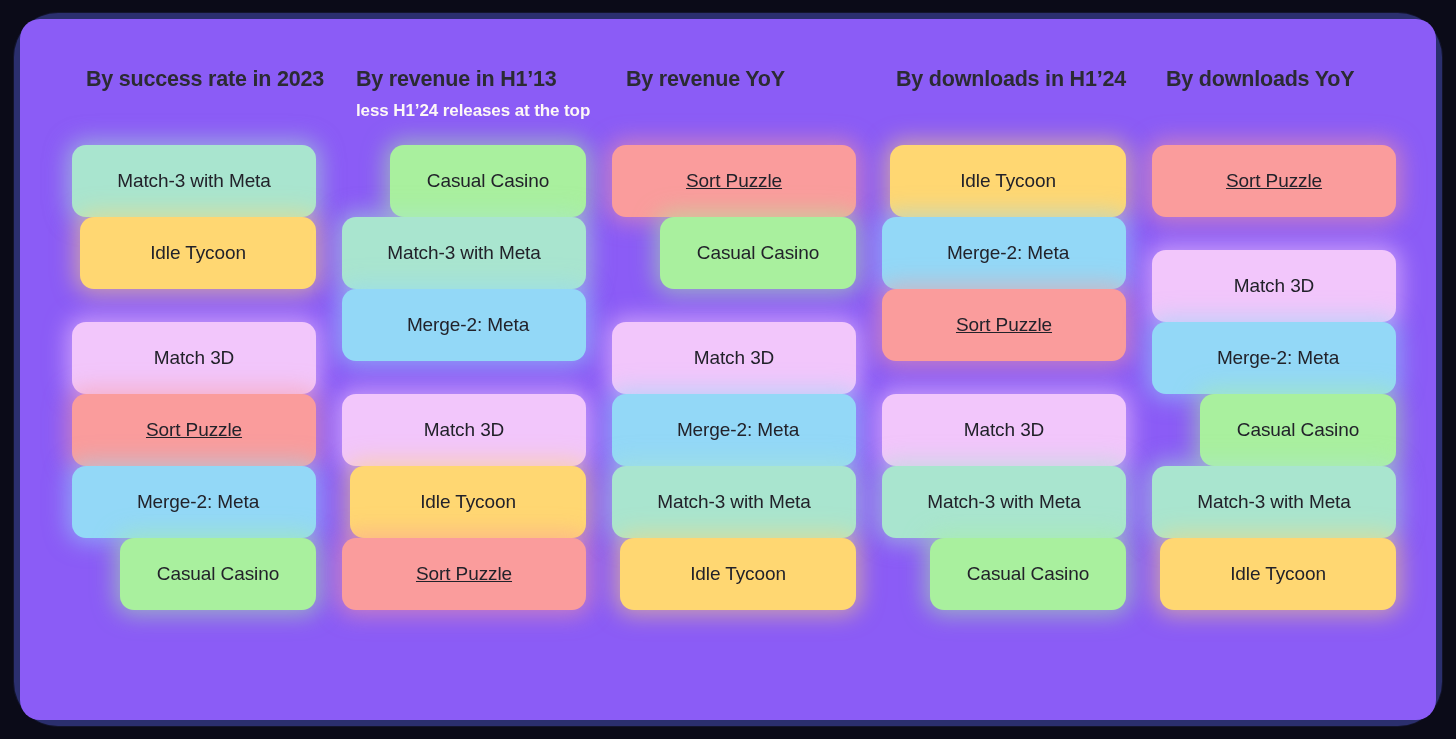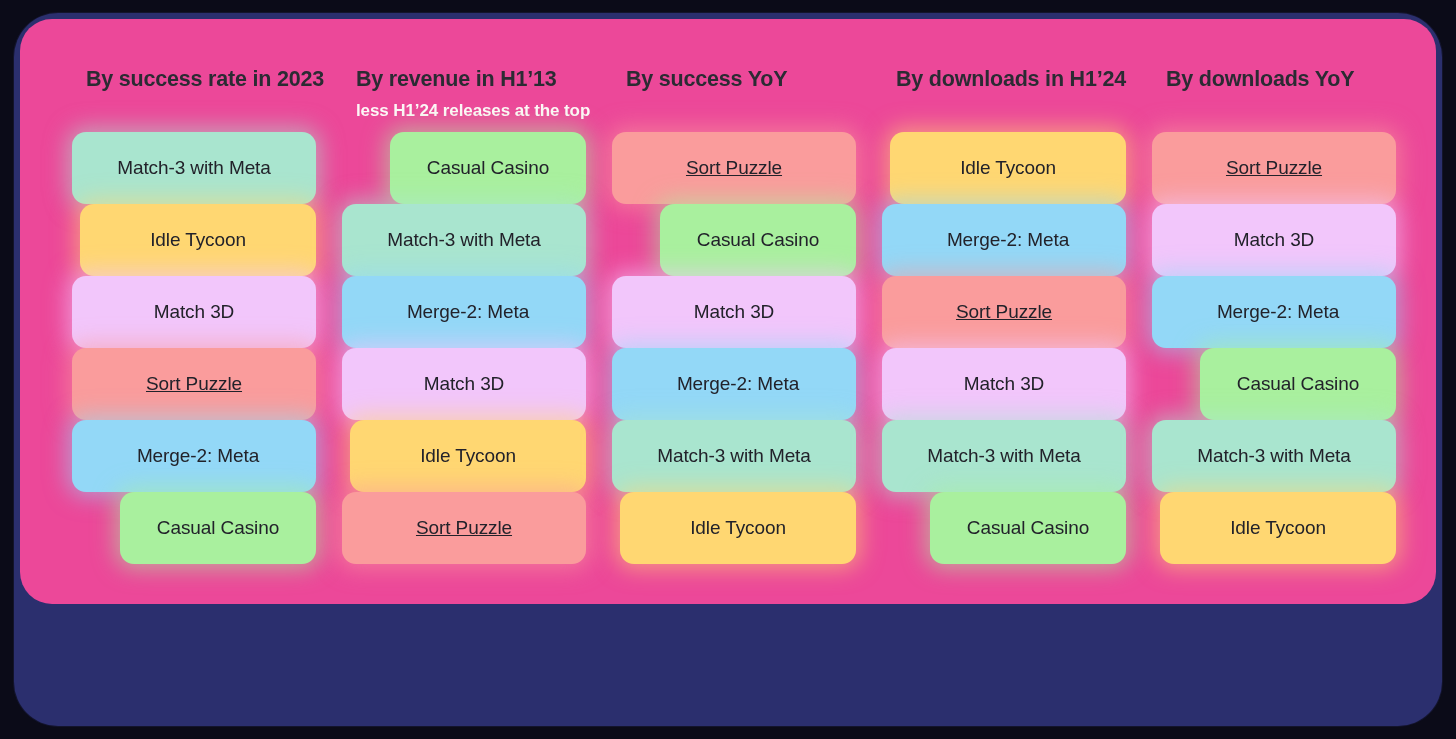--- a/index.html
+++ b/index.html
@@ -34,23 +34,23 @@
     border-radius: 44px;
     background: #2b2f6e;
     box-shadow: 0 0 0 1px #13142c;
   }
 
   #card {
     position: absolute;
     left: 20px;
     top: 19px;
     width: 1416px;
-    height: 585px;
-    border-radius: 32px;
-    background: #ec4899;
+    height: 701px;
+    border-radius: 20px;
+    background: #8b5cf6;
     overflow: hidden;
   }
 
   #grid {
     position: absolute;
     left: 0; top: 0;
     width: 100%;
     height: 100%;
     padding: 42px 46px 40px 46px;
     display: flex;
@@ -107,21 +107,21 @@
     font-weight: 500;
     color: #22222a;
     letter-spacing: -0.1px;
     white-space: nowrap;
     position: relative;
   }
 
   
   .cell.c-mint   { background: #a9e5cf; box-shadow: 0 0 22px 5px rgba(169,229,207,0.55); }
   .cell.c-yellow { background: #ffd772; box-shadow: 0 0 22px 5px rgba(255,215,114,0.55); margin-left: 8px; }
-  .cell.c-purple { background: #f2c6fb; box-shadow: 0 0 22px 5px rgba(242,198,251,0.60); }
+  .cell.c-purple { background: #f2c6fb; box-shadow: 0 0 22px 5px rgba(242,198,251,0.60); margin-top: 33px; }
   .cell.c-salmon { background: #fa9c9c; box-shadow: 0 0 22px 5px rgba(250,156,156,0.55); text-decoration: underline; }
   .cell.c-sky    { background: #93d8f7; box-shadow: 0 0 22px 5px rgba(147,216,247,0.55); padding-left: 8px; }
   .cell.c-green  { background: #a9f09e; box-shadow: 0 0 22px 5px rgba(169,240,158,0.55); margin-left: 48px; }
 </style>
 </head>
 <body>
 
 <div id="app-frame">
   <div id="card-ring"></div>
   <div id="card">
@@ -148,21 +148,21 @@
             <div class="cell c-green">Casual Casino</div>
             <div class="cell c-mint">Match-3 with Meta</div>
             <div class="cell c-sky">Merge-2: Meta</div>
             <div class="cell c-purple">Match 3D</div>
             <div class="cell c-yellow">Idle Tycoon</div>
             <div class="cell c-salmon">Sort Puzzle</div>
           </div>
         </div>
         <div class="column">
           <div class="col-head">
-            <div class="col-title">By success YoY</div>
+            <div class="col-title">By revenue YoY</div>
           </div>
           <div class="cells">
             <div class="cell c-salmon">Sort Puzzle</div>
             <div class="cell c-green">Casual Casino</div>
             <div class="cell c-purple">Match 3D</div>
             <div class="cell c-sky">Merge-2: Meta</div>
             <div class="cell c-mint">Match-3 with Meta</div>
             <div class="cell c-yellow">Idle Tycoon</div>
           </div>
         </div>

